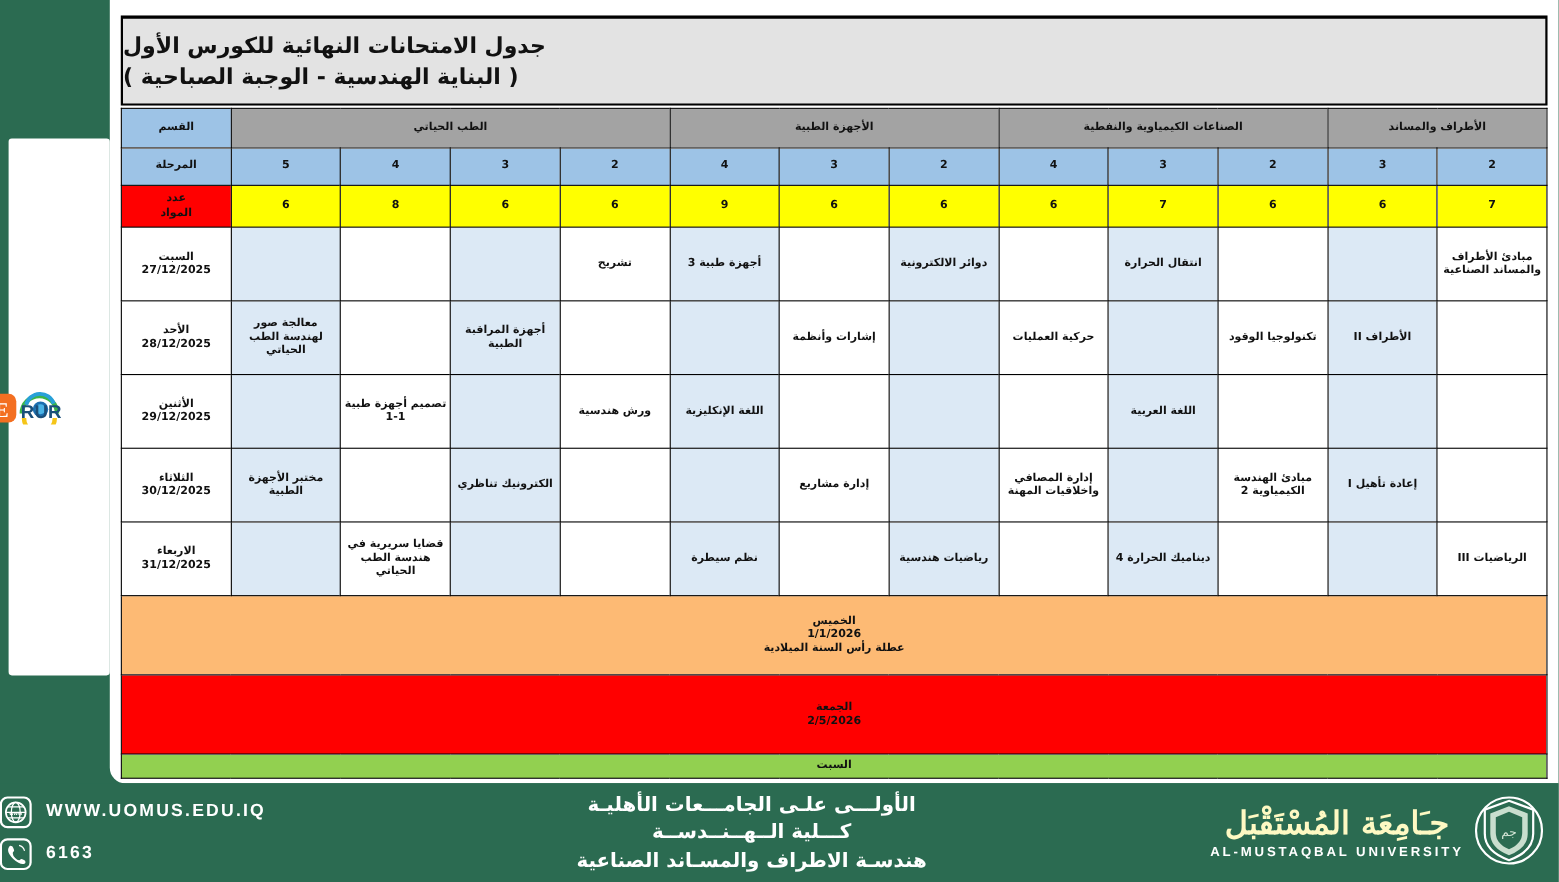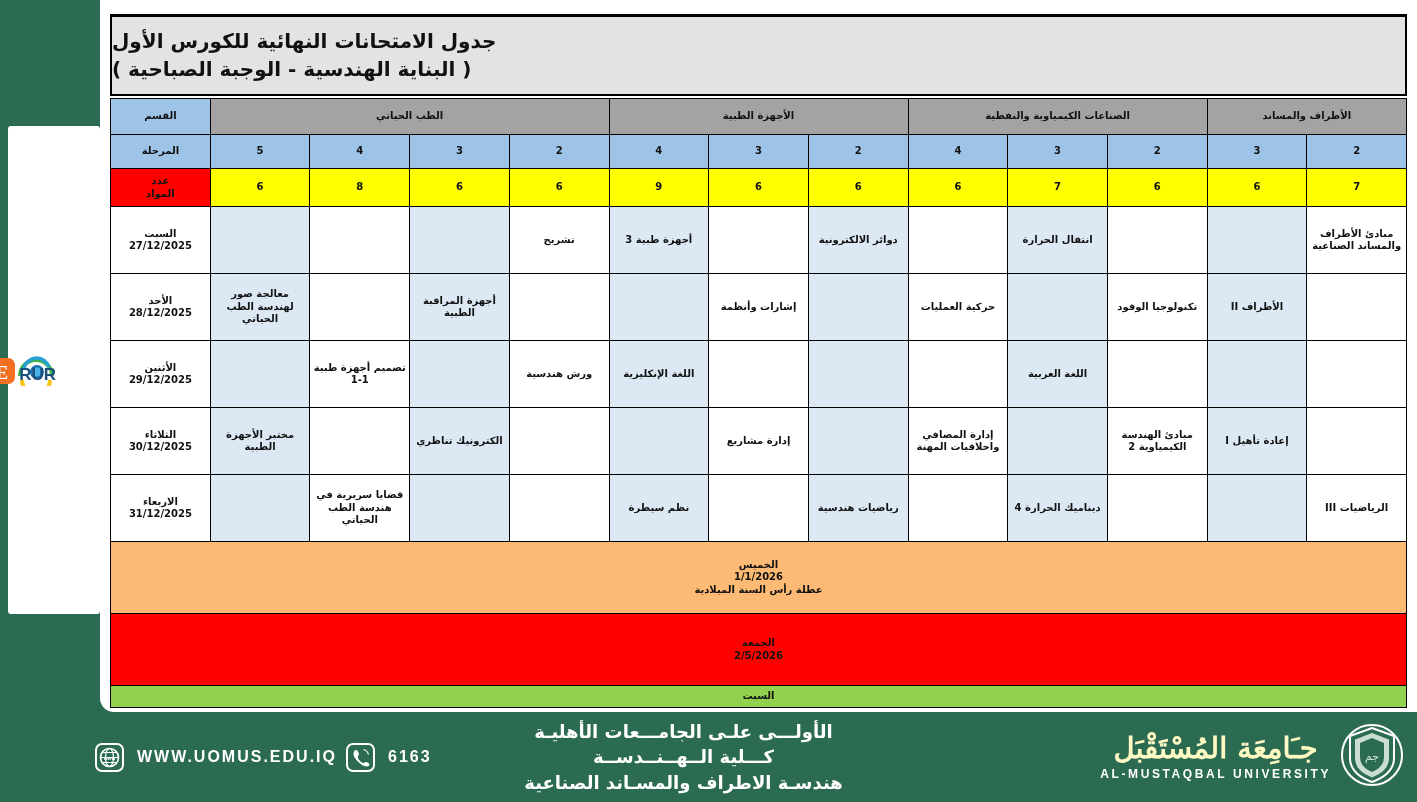--- a/index.html
+++ b/index.html
@@ -182,24 +182,23 @@
     flex: 1 1 auto;
     text-align: center;
     color: #fff;
   }
   #college-block div {
     font-size: 18px; font-weight: 700; line-height: 1.42;
     letter-spacing: .5px;
   }
   #contact-block {
     width: 380px;
-    display: flex; flex-direction: row;
+    display: flex; flex-direction: column;
     gap: 9px;
     direction: ltr;
-    padding-left: 95px;
   }
   .contact-row {
     display: flex; align-items: center; gap: 13px;
   }
   .contact-badge {
     width: 29px; height: 29px;
     border: 2px solid #fff;
     border-radius: 7px;
     display: flex; align-items: center; justify-content: center;
     flex: none;

